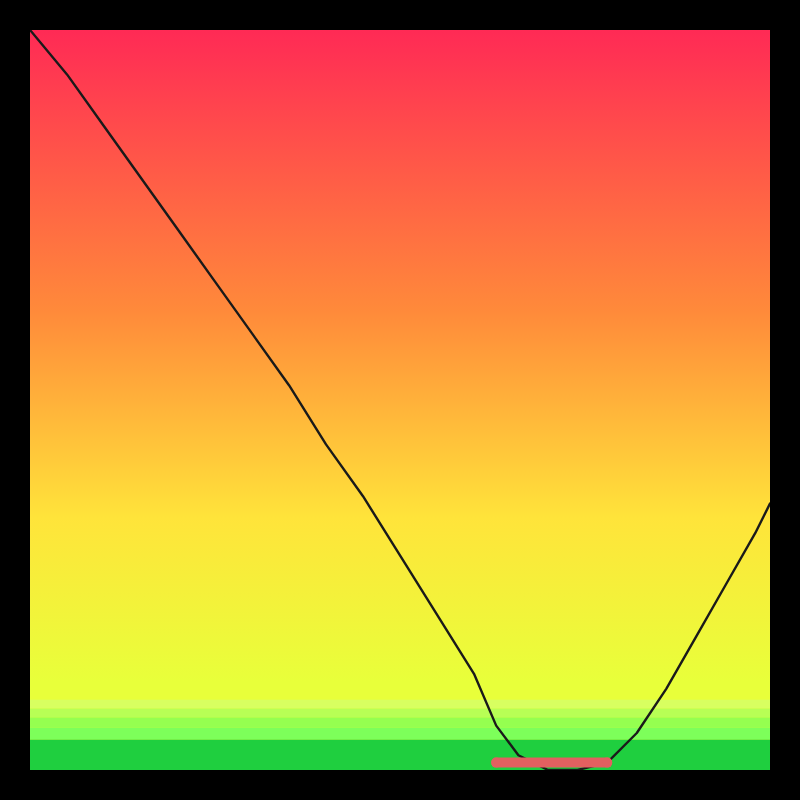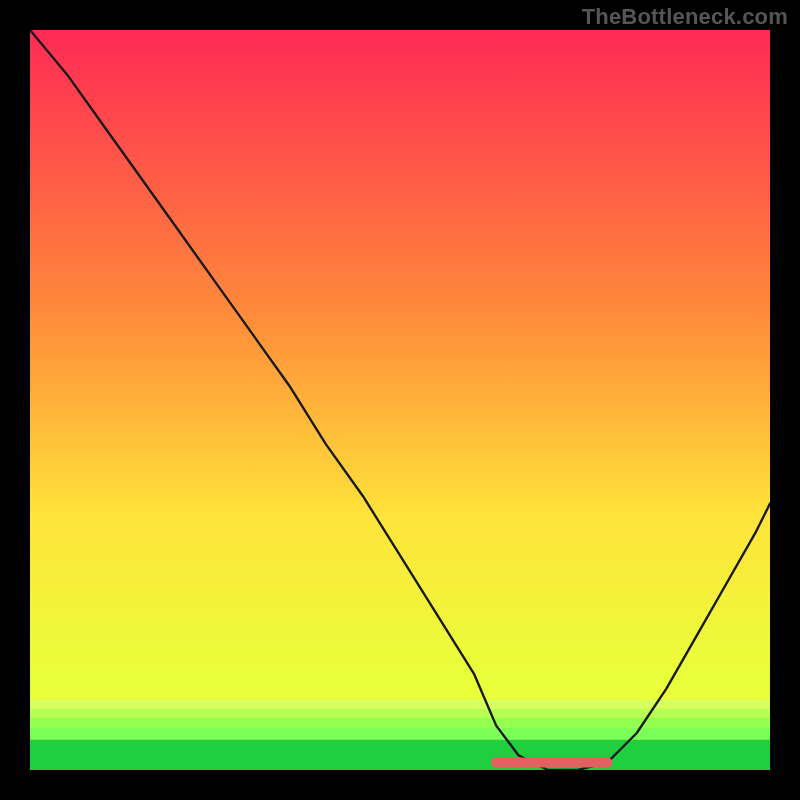--- a/index.html
+++ b/index.html
@@ -32,21 +32,20 @@
     top: 30px;
     width: 740px;
     height: 740px;
   }
   svg { display: block; }
 </style>
 </head>
 <body>
 
 <div class="container">
-  <div class="watermark">TheBottleneck.com</div>
   <div class="plot">
     <svg id="svg" width="740" height="740" viewBox="0 0 740 740">
         <defs>
           <linearGradient id="bg" x1="0" y1="0" x2="0" y2="1">
             <stop offset="0%" stop-color="#ff2a55"></stop>
             <stop offset="38%" stop-color="#ff8a3a"></stop>
             <stop offset="66%" stop-color="#ffe43a"></stop>
             <stop offset="88%" stop-color="#e8ff3a"></stop>
             <stop offset="100%" stop-color="#e8ff3a"></stop>
           </linearGradient>

